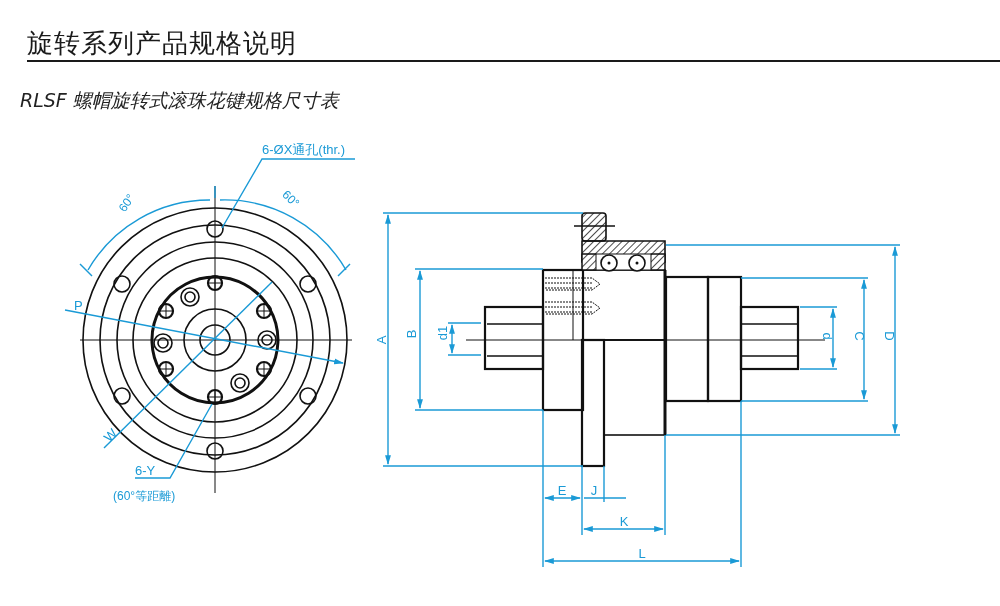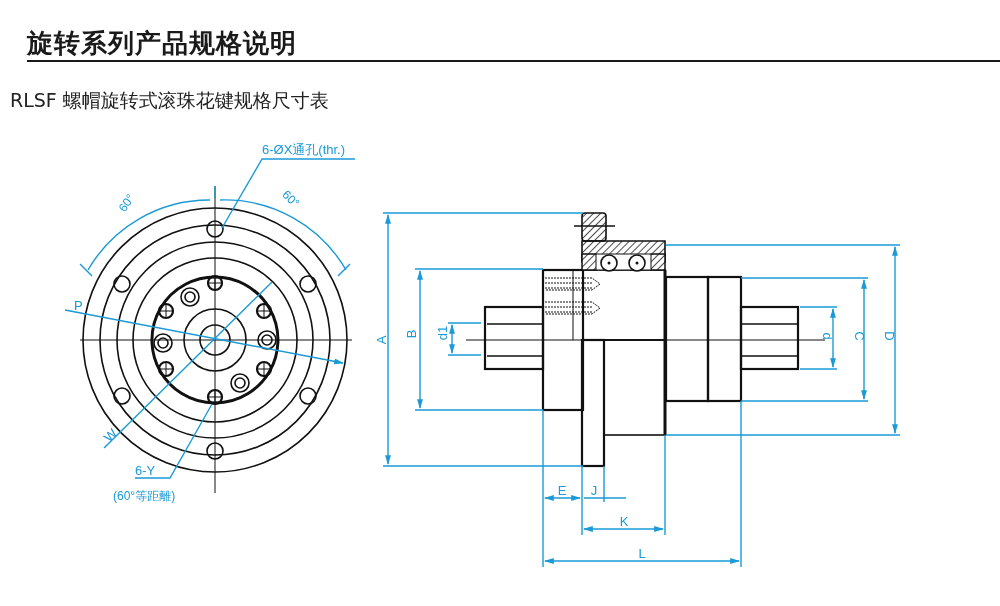--- a/index.html
+++ b/index.html
@@ -1,19 +1,19 @@
 <!DOCTYPE html>
 <html><head>
   <meta charset="utf-8">
   <style>
     html, body { margin: 0; padding: 0; background: #ffffff; }
     body { width: 1000px; height: 606px; position: relative; overflow: hidden; font-family: "DejaVu Sans", sans-serif; }
-    .title { position: absolute; left: 27px; top: 26px; font-size: 26px; font-weight: bold; color: #1a1a1a; letter-spacing: 1px; }
+    .title { position: absolute; left: 27px; top: 26px; font-size: 26px; font-weight: normal; color: #1a1a1a; letter-spacing: 1px; }
     .title-rule { position: absolute; left: 27px; top: 60px; width: 973px; height: 2px; background: #1a1a1a; }
-    .subtitle { position: absolute; left: 10px; top: 88px; font-size: 19px; color: #222; }
+    .subtitle { position: absolute; left: 20px; top: 88px; font-size: 19px; color: #222; font-style: italic; }
     svg.drawing { position: absolute; left: 0; top: 0; }
     .blk { stroke: #111; fill: none; stroke-width: 1.6; }
     .blk-thick { stroke: #111; fill: none; stroke-width: 3; }
     .blk-thin { stroke: #111; fill: none; stroke-width: 1; }
     .dim { stroke: #1a9ad6; fill: none; stroke-width: 1.4; }
     .dimtxt { fill: #1a9ad6; font-family: "Liberation Sans", sans-serif; font-size: 13px; }
     .dimtxt-s { fill: #1a9ad6; font-family: "Liberation Sans", sans-serif; font-size: 12px; }
   </style>
 </head>
 <body>

